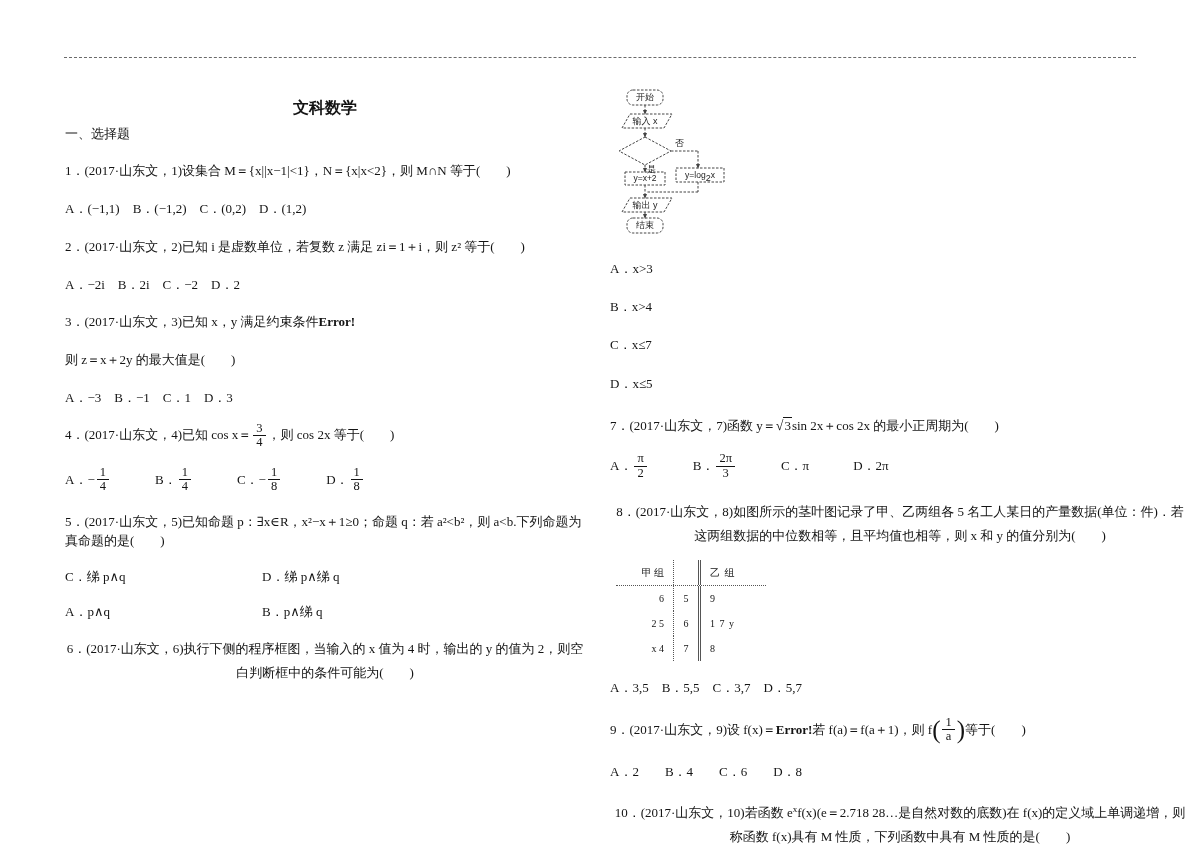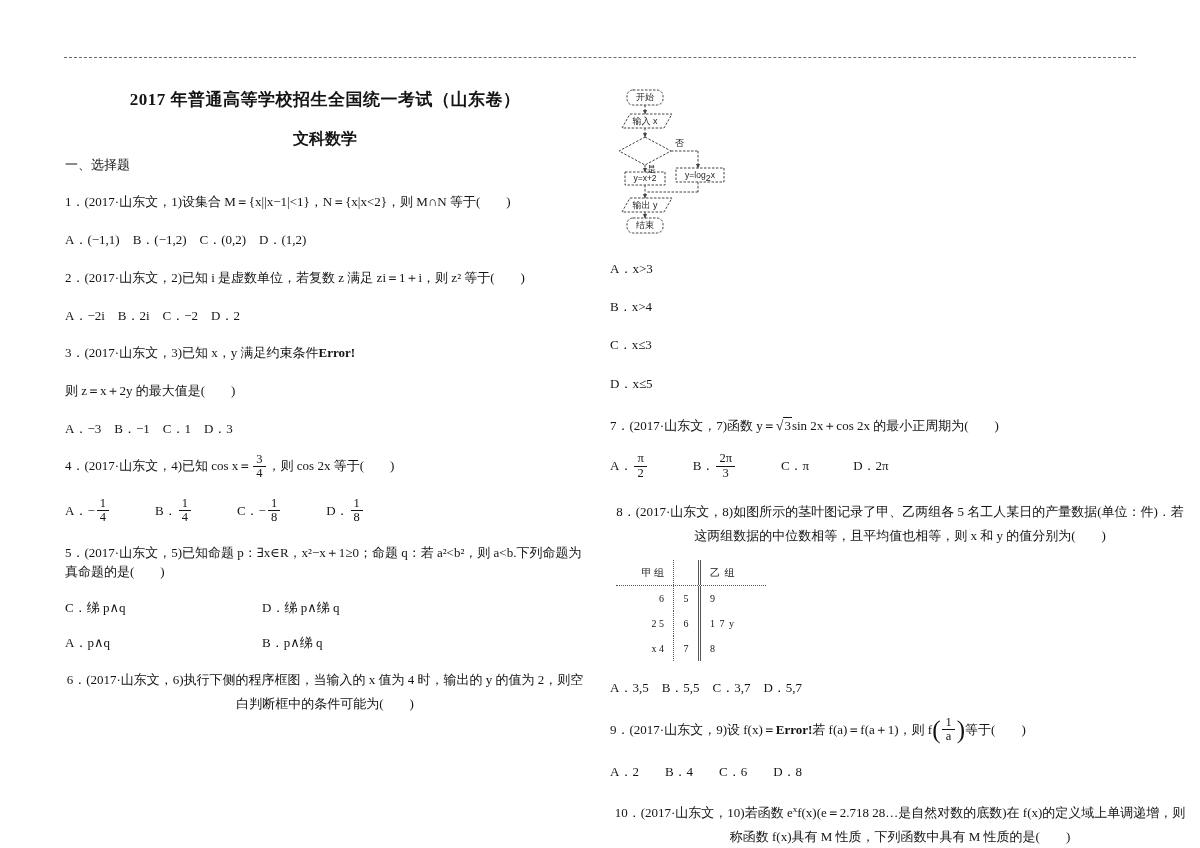--- a/index.html
+++ b/index.html
@@ -47,21 +47,20 @@
   .sl-stem{width:24px;text-align:center;border-right:3px double #555;}
   .sl-right{padding-left:9px;letter-spacing:1px;}
   sup,sub{font-size:9px;}
 </style>
 </head>
 <body>
 
 <div class="top-rule"></div>
 
 <div class="col-left">
-  <div class="title">2017 年普通高等学校招生全国统一考试（山东卷）</div>
   <div class="subtitle">文科数学</div>
   <div class="section">一、选择题</div>
 
   <p class="qline">1．(2017·山东文，1)设集合 M＝{x||x−1|&lt;1}，N＝{x|x&lt;2}，则 M∩N 等于(　　)</p>
   <p class="qline">A．(−1,1)　B．(−1,2)　C．(0,2)　D．(1,2)</p>
 
   <p class="qline">2．(2017·山东文，2)已知 i 是虚数单位，若复数 z 满足 zi＝1＋i，则 z² 等于(　　)</p>
   <p class="qline">A．−2i　B．2i　C．−2　D．2</p>
 
   <p class="qline"><span>3．(2017·山东文，3)已知 x，y 满足约束条件</span><span class="b">Error!</span></p>
@@ -160,21 +159,21 @@
     <span class="fc-label" style="left:61px;top:49px;">否</span>
     <span class="fc-label" style="left:33px;top:75px;">是</span>
     <span class="fc-label fc-small" style="left:62px;top:81px;width:48px;"><span>y=log</span><sub>2</sub><span>x</span></span>
     <span class="fc-label fc-small" style="left:11px;top:84px;width:40px;">y=x+2</span>
     <span class="fc-label" style="left:8px;top:111px;width:46px;">输出 y</span>
     <span class="fc-label" style="left:13px;top:131px;width:36px;">结束</span>
   </div>
 
   <p class="stackopt">A．x&gt;3</p>
   <p class="stackopt">B．x&gt;4</p>
-  <p class="stackopt">C．x≤3</p>
+  <p class="stackopt">C．x≤7</p>
   <p class="stackopt">D．x≤5</p>
 
   <p class="qline" style="margin-top:23px;">
     <span>7．(2017·山东文，7)函数 y＝</span><span class="sqrt"><span class="rad">√</span><span class="val">3</span></span><span>sin 2x＋cos 2x 的最小正周期为(　　)</span>
   </p>
   <div class="opts-frac">
     <span class="opt">
         <span>A．</span>
         <span class="frac">
           <span class="num">π</span>

